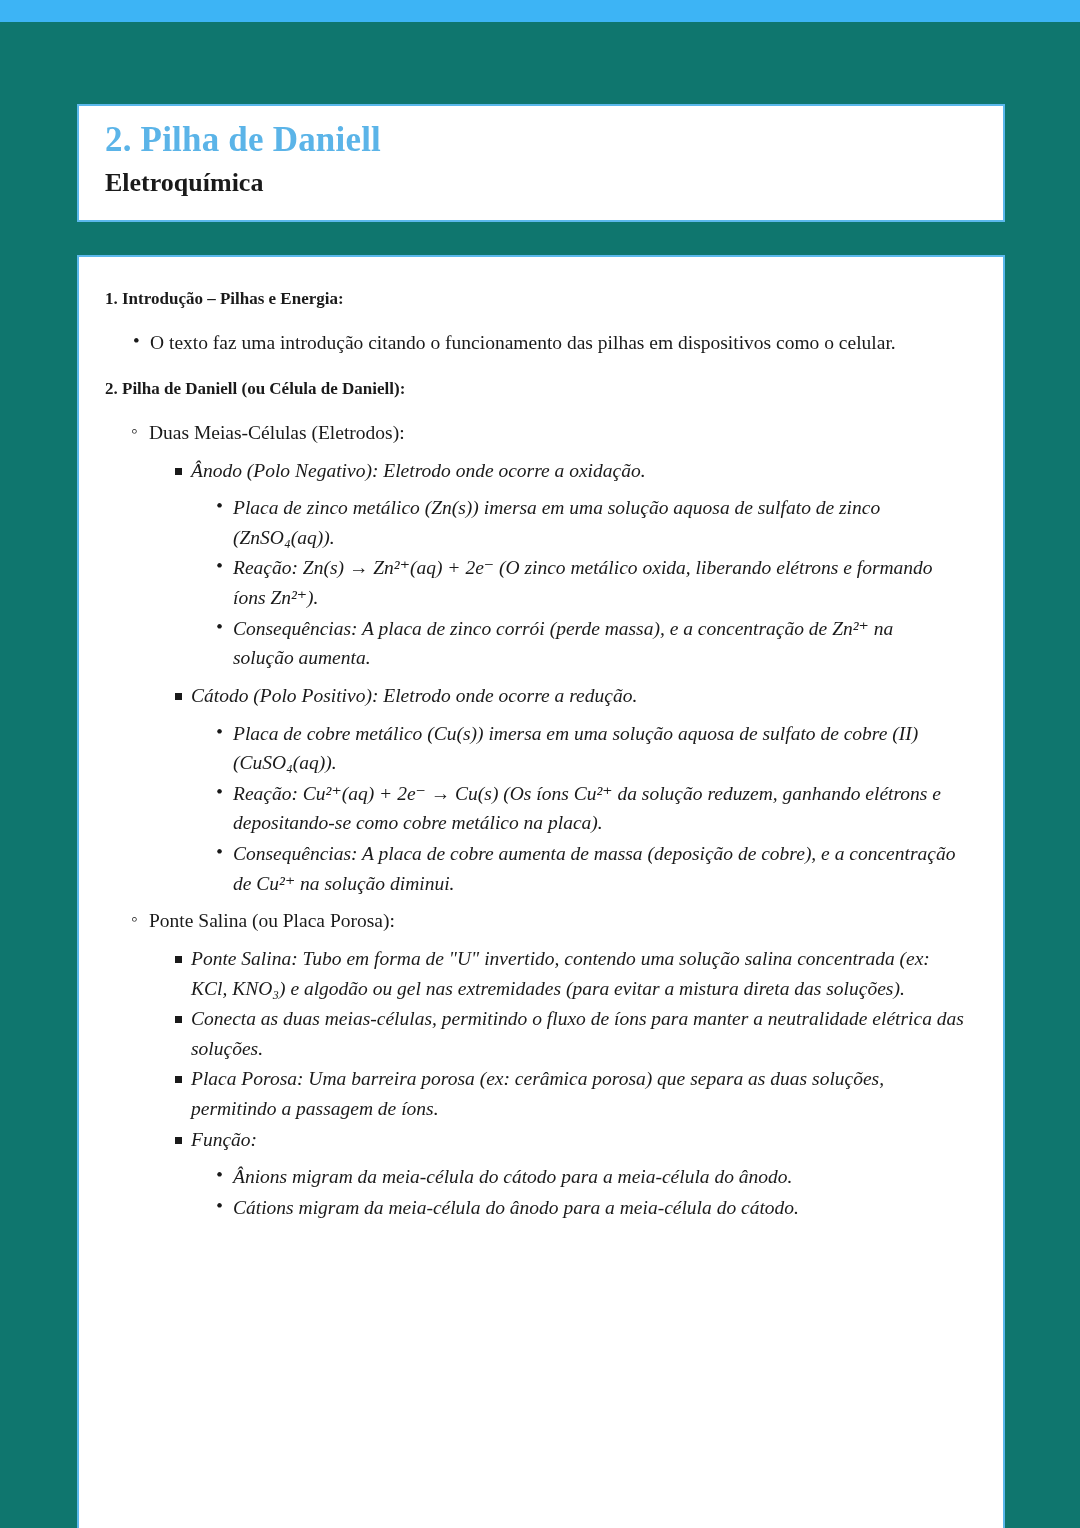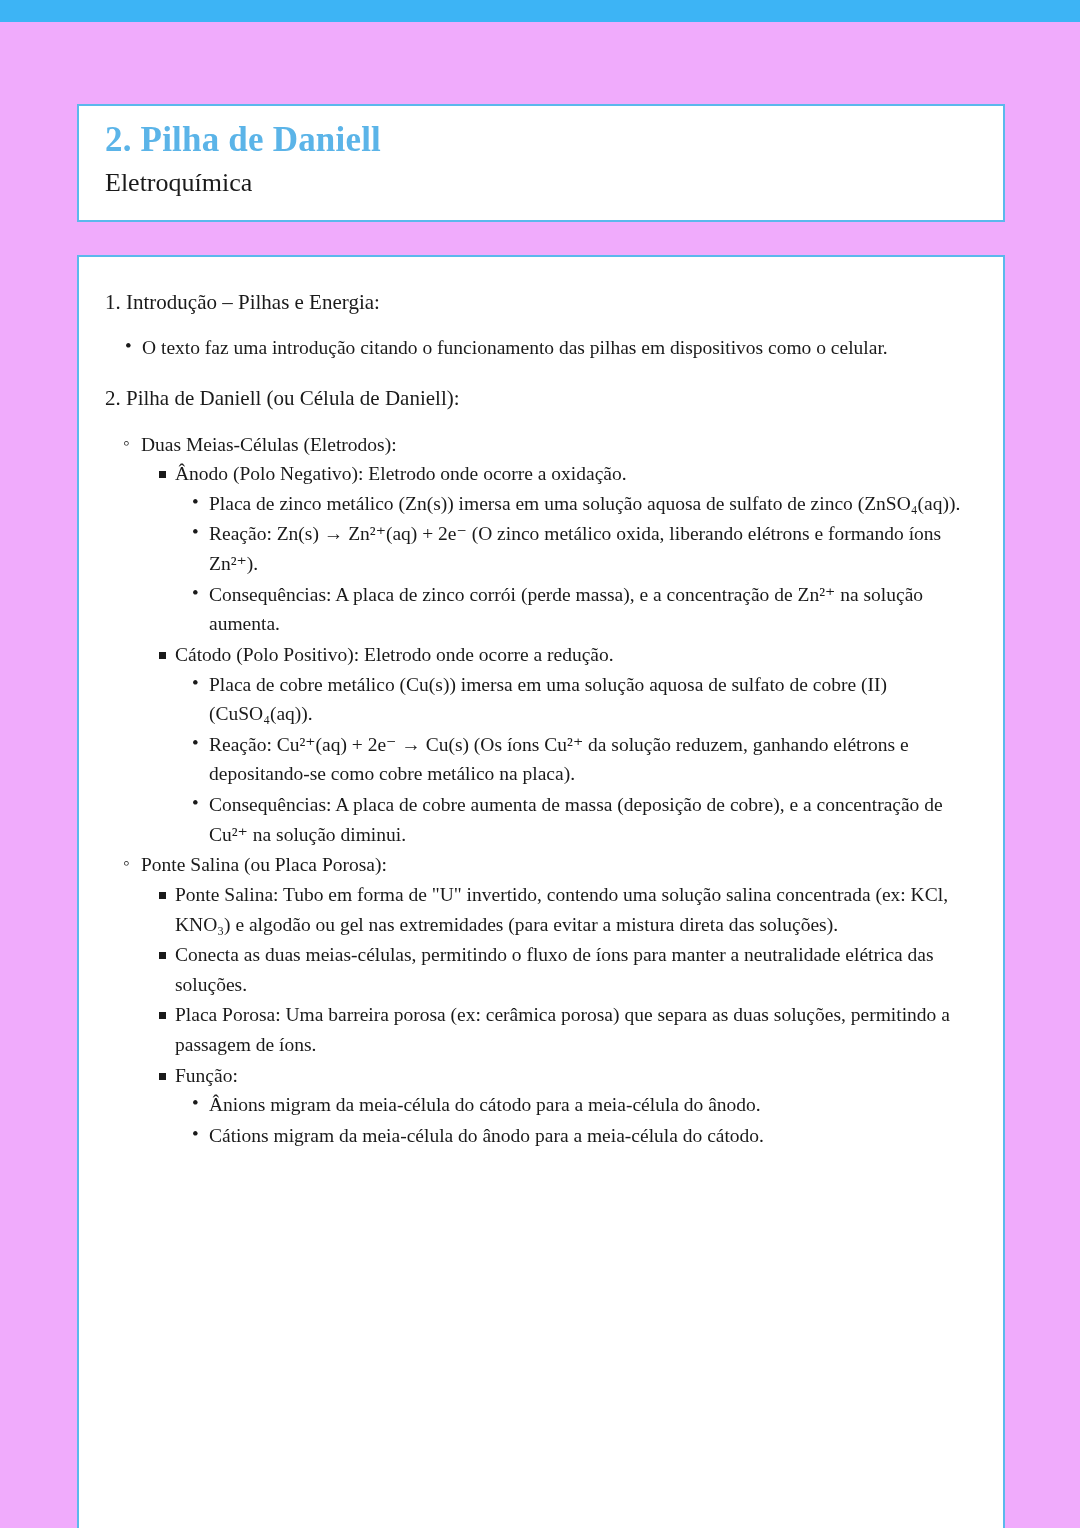--- a/index.html
+++ b/index.html
@@ -23,21 +23,21 @@
     height: 22px;
     background: #3db4f5;
   }
 
   .page {
     position: absolute;
     top: 22px;
     left: 0;
     width: 1080px;
     height: 1506px;
-    background: #f0abfc;
+    background: #0f766e;
   }
 
   .header-box {
     position: absolute;
     left: 77px;
     top: 82px;
     width: 928px;
     height: 118px;
     border: 2px solid #5bb8ec;
     box-sizing: border-box;
@@ -54,21 +54,21 @@
     letter-spacing: 0.2px;
     white-space: nowrap;
   }
 
   .doc-subtitle {
     position: absolute;
     left: 26px;
     top: 62px;
     font-size: 26px;
     color: #1a1a1a;
-    font-weight: 400;
+    font-weight: 700;
     white-space: nowrap;
   }
 
   .content-box {
     position: absolute;
     left: 77px;
     top: 233px;
     width: 928px;
     height: 1330px;
     border: 2px solid #5bb8ec;
@@ -79,31 +79,31 @@
   }
 
   .content-inner {
     position: absolute;
     left: 26px;
     top: 30px;
     width: 876px;
   }
 
   .sec-head {
-    font-size: 21px;
-    font-weight: 400;
+    font-size: 17px;
+    font-weight: 700;
     color: #1a1a1a;
     line-height: 1.45;
     margin: 0 0 16px 0;
   }
   .sec-head.spaced { margin-top: 20px; }
 
   ul.lvl {
     list-style: none;
-    margin: 0;
+    margin: 8px;
     padding: 0;
   }
 
   li.item {
     position: relative;
     font-size: 19.5px;
     color: #1a1a1a;
     line-height: 1.52;
     margin: 0 0 1px 0;
   }
@@ -128,21 +128,21 @@
     position: absolute;
     left: 18px;
     top: -1px;
     font-size: 19px;
     line-height: 1.52;
     color: #1a1a1a;
   }
 
   
   .l3 { margin-left: 36px; }
-  .l3 > li.item { padding-left: 34px; }
+  .l3 > li.item { padding-left: 34px; font-style: italic; }
   .l3 > li.item::before {
     content: "";
     position: absolute;
     left: 18px;
     top: 12px;
     width: 7px;
     height: 7px;
     background: #1a1a1a;
   }
 

